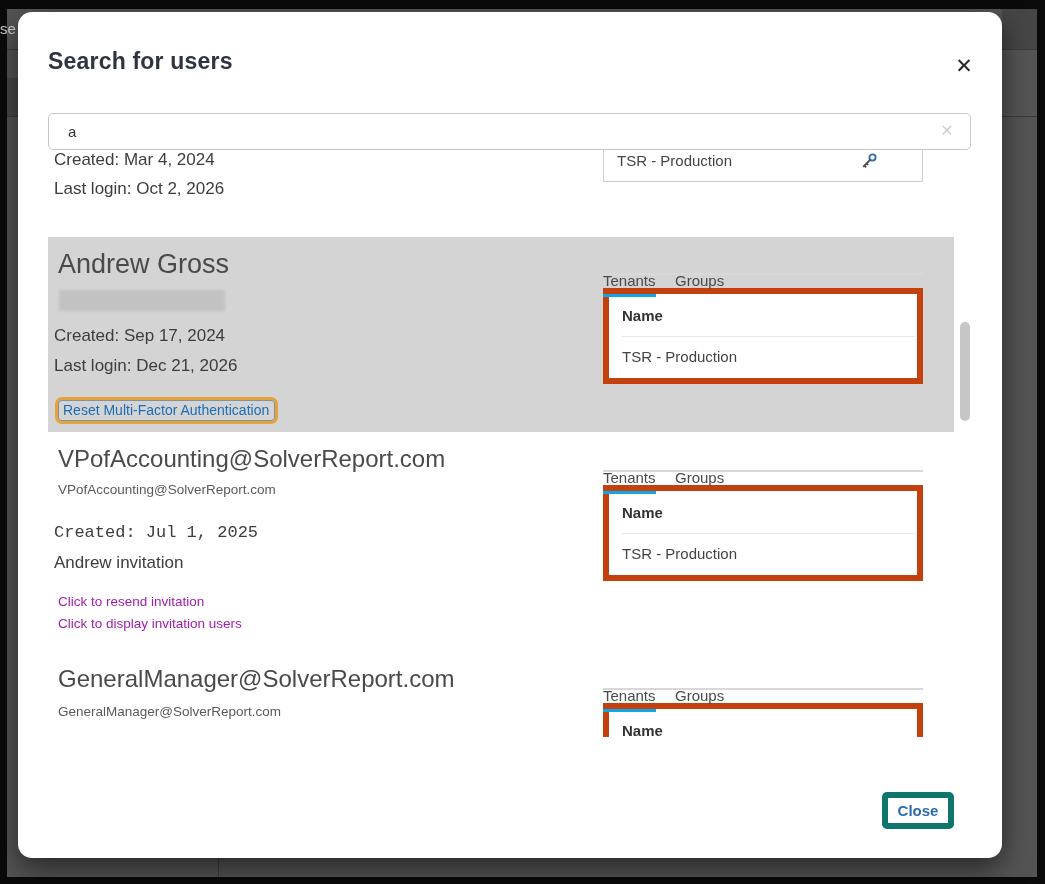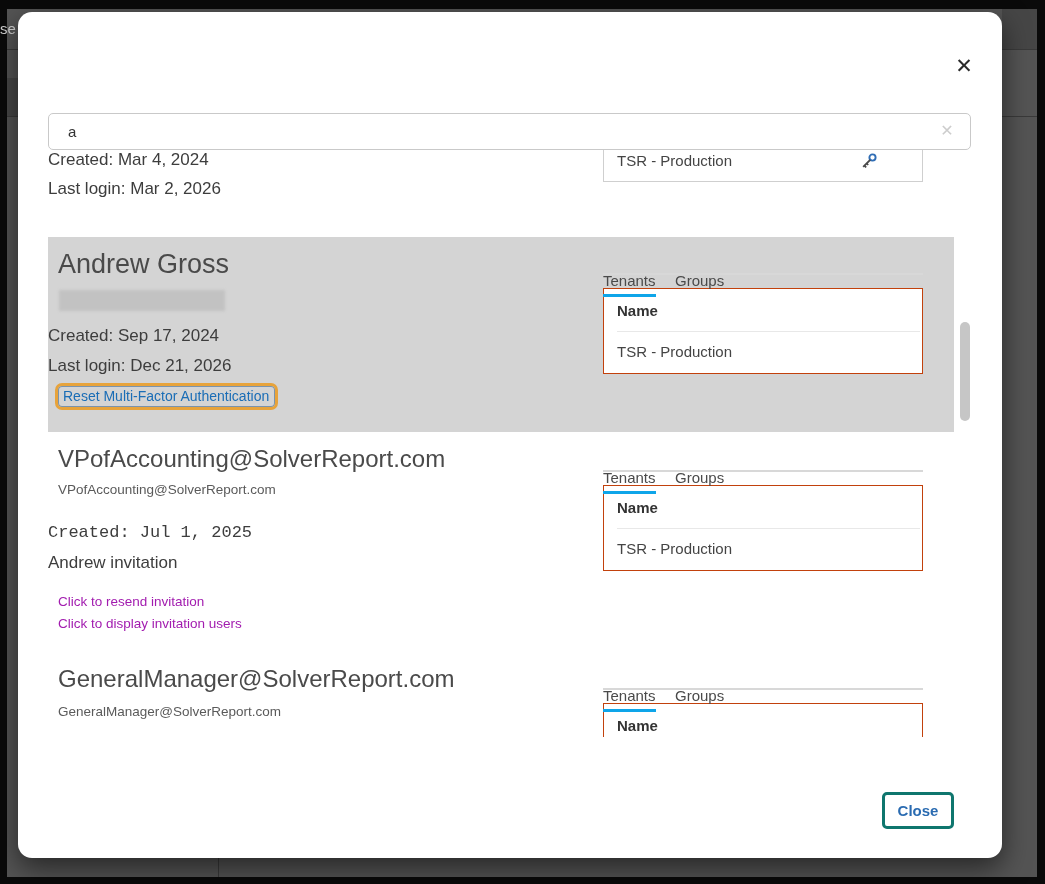--- a/index.html
+++ b/index.html
@@ -45,21 +45,21 @@
   }
   
   .viewport {
     position:absolute; left:30px; top:138px; width:909px; height:587px; overflow:hidden;
   }
   .card { position:absolute; left:0; width:906px; }
   .card-selected { background:#d4d4d4; }
   .u-name  { position:absolute; left:10px; font-size:27px; color:#4a4a4a; }
   .u-name-sm { position:absolute; left:10px; font-size:24px; color:#4a4a4a; }
   .u-email { position:absolute; left:10px; font-size:13.5px; color:#5a5a5a; }
-  .u-line  { position:absolute; left:0; font-size:17px; color:#3d3d3d; }
+  .u-line  { position:absolute; left:6px; font-size:17px; color:#3d3d3d; }
   .u-link  { position:absolute; left:10px; font-size:13.5px; color:#a21caf; text-decoration:none; cursor:pointer; }
   .redacted {
     position:absolute; left:11px; width:166px; height:21px;
     background:#c2c2c2; filter:blur(1.5px);
   }
   .mfa-wrap { position:absolute; left:7px; }
   .mfa-highlight {
     display:inline-block; border:3px solid #e7a33b; border-radius:7px;
     padding:2px 6px 3px 5px; box-shadow:inset 0 0 0 1px #7a93ad;
     font-size:14px; color:#1a6db6; text-decoration:none; cursor:pointer;
@@ -69,86 +69,87 @@
   .tabs { position:relative; height:33px; }
   .tabs::after {
     content:""; position:absolute; left:0; right:0; bottom:0; height:2px; background:#d8d8d8;
   }
   .tab {
     position:relative; display:inline-block; font-size:15px; color:#4a4a4a;
     padding:3px 0 8px 0; margin-right:15px; cursor:pointer; z-index:1;
   }
   .tab.active { border-bottom:3px solid #0ea5e9; padding-bottom:5px;margin-top:27px; }
   .ttable {
-    position:relative; background:#fff; border:1px solid #c2410c; margin-top:13px;
+    position:relative; background:#fff; border:6px solid #c2410c; margin-top:13px;
   }
   .thead { font-size:15px; font-weight:bold; color:#333; padding:13px 0 0 13px; }
   .tdivider { height:1px; background:#e8e8e8; margin:12px 2px 0 13px; }
   .trow { font-size:15px; color:#444; padding:11px 0 13px 13px; position:relative; }
   
   .ttable-partial {
     position:relative; background:#fff; border:1px solid #cfcfcf; border-top:none; height:32px;
   }
   .ttable-partial .trow { padding:2px 0 0 13px; }
   .key-icon { position:absolute; right:44px; top:2px; width:18px; height:18px; }
   
   .scroll-thumb {
     position:absolute; left:942px; top:310px; width:10px; height:99px;
     background:#c6c6c6; border-radius:5px; cursor:pointer;
   }
   
   .close-btn {
     position:absolute; left:864px; top:780px; width:72px; height:37px;
-    background:#fff; border:3px solid #0f766e; border-radius:5px;
+    background:#fff; border:6px solid #0f766e; border-radius:5px;
     font-size:15px; font-weight:bold; color:#2a6bb1; font-family:inherit; cursor:pointer;
   }
 </style>
 </head>
 <body>
 
 <div class="backdrop-gray"></div>
 <div class="bd-band-dark-right"></div>
 <div class="bd-band-dark-left"></div>
 <div class="bd-line" style="left:7px;top:49px;width:1030px;height:1px;"></div>
 <div class="bd-line" style="left:7px;top:116px;width:1030px;height:1px;"></div>
 <div class="bd-line" style="left:218px;top:858px;width:1px;height:19px;"></div>
 <div class="bd-text">se</div>
 
 <div class="modal">
 
+  <div class="modal-title">Search for users</div>
   <div class="modal-close">✕</div>
 
   <div class="search-box">
     <input class="search-input" type="text" value="a" style="">
     <div class="search-clear">✕</div>
   </div>
 
   <div class="viewport">
 
     <div class="card" style="top:0; height:60px;">
       <div class="u-line" style="top:0px;">Created: Mar 4, 2024</div>
-      <div class="u-line" style="top:29px;">Last login: Mar 2, 2026</div>
+      <div class="u-line" style="top:29px;">Last login: Oct 2, 2026</div>
       <div class="tpanel" style="top:0;">
         <div class="ttable-partial">
           <div class="trow">TSR - Production</div>
           <svg class="key-icon" viewBox="0 0 18 18">
             <circle cx="12.5" cy="5.5" r="3.1" fill="none" stroke="#2f6db5" stroke-width="1.9"></circle>
             <path d="M10.2 7.8 L3.2 14.8" stroke="#4a4a4a" stroke-width="1.9" fill="none"></path>
             <path d="M4.4 13.6 L6.2 15.4 M6.6 11.4 L8.2 13.0" stroke="#4a4a4a" stroke-width="1.7" fill="none"></path>
           </svg>
         </div>
       </div>
     </div>
 
     <div class="card card-selected" style="top:87px; height:195px;padding-left:22px;">
       <div class="u-name" style="top:12px;">Andrew Gross</div>
       <div class="redacted" style="top:53px;"></div>
       <div class="u-line" style="top:89px;">Created: Sep 17, 2024</div>
       <div class="u-line" style="top:119px;">Last login: Dec 21, 2026</div>
-      <div class="mfa-wrap" style="top:146px;">
+      <div class="mfa-wrap" style="top:160px;">
         <a class="mfa-highlight">Reset Multi-Factor Authentication</a>
       </div>
       <div class="tpanel" style="top:5px;">
         <div class="tabs">
           <span class="tab active">Tenants</span>
           <span class="tab">Groups</span>
         </div>
         <div class="ttable">
           <div class="thead">Name</div>
           <div class="tdivider"></div>

